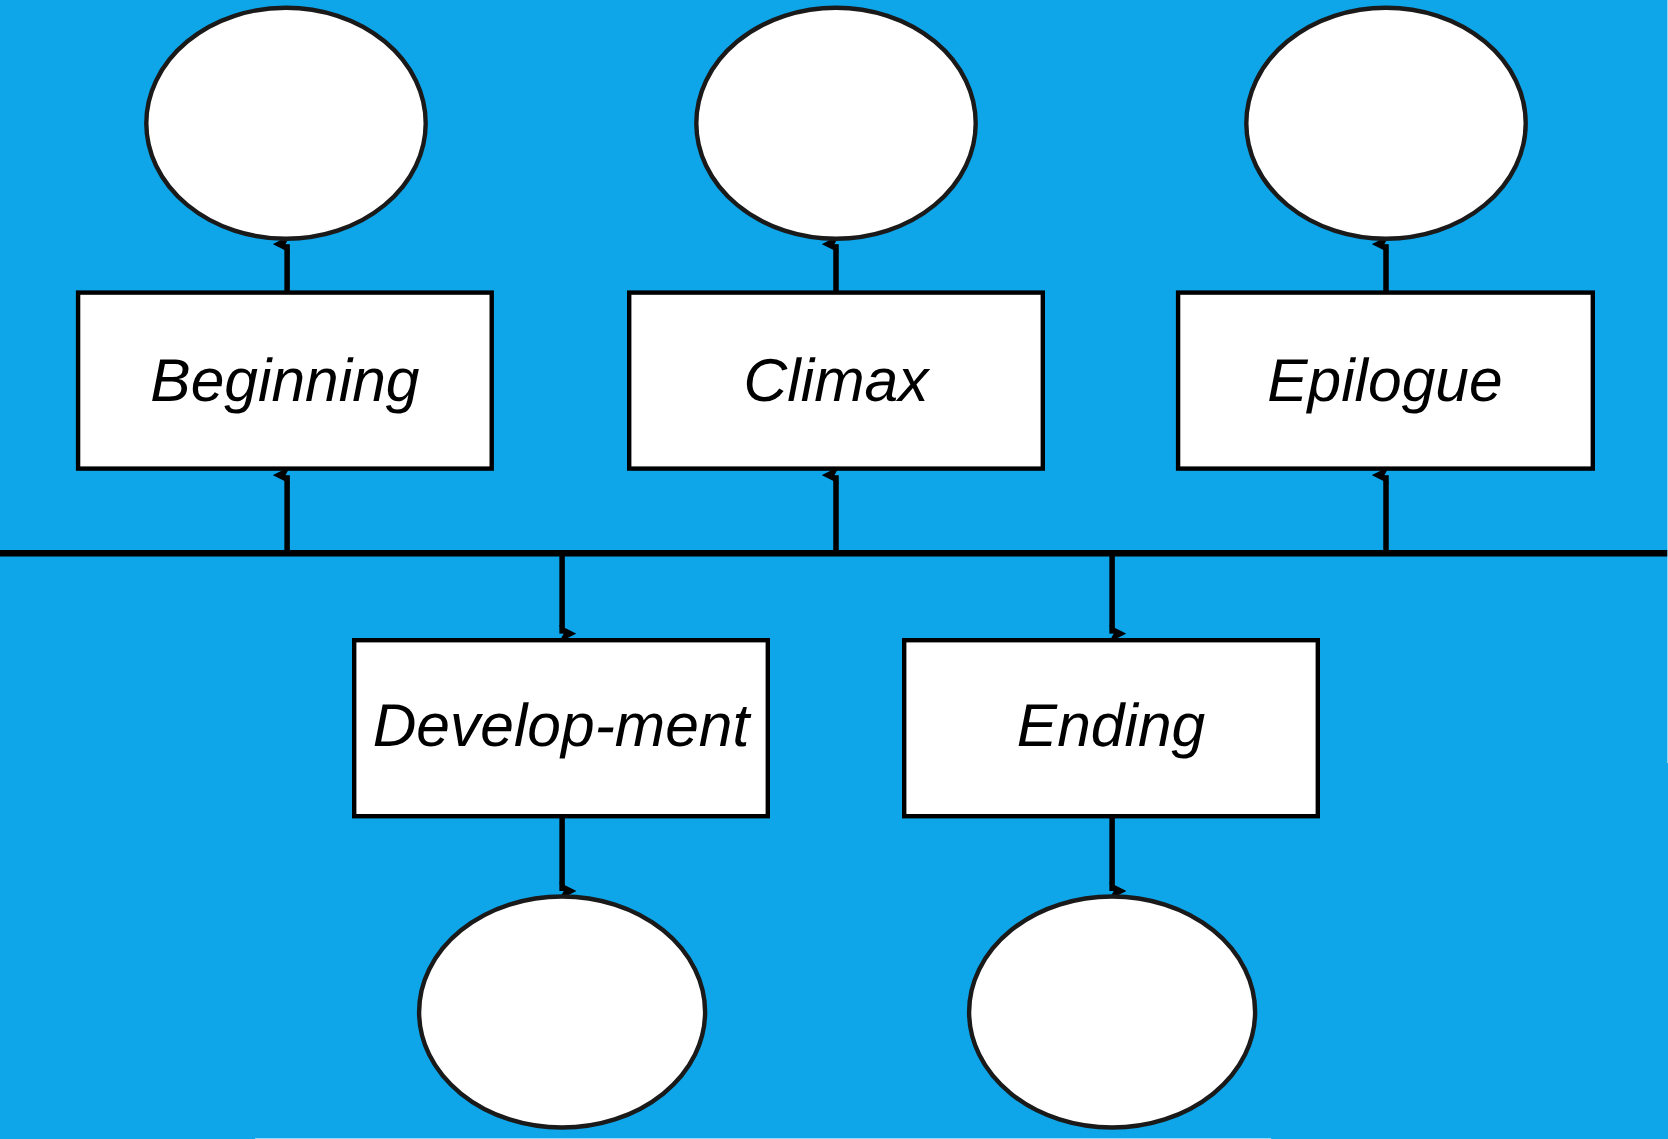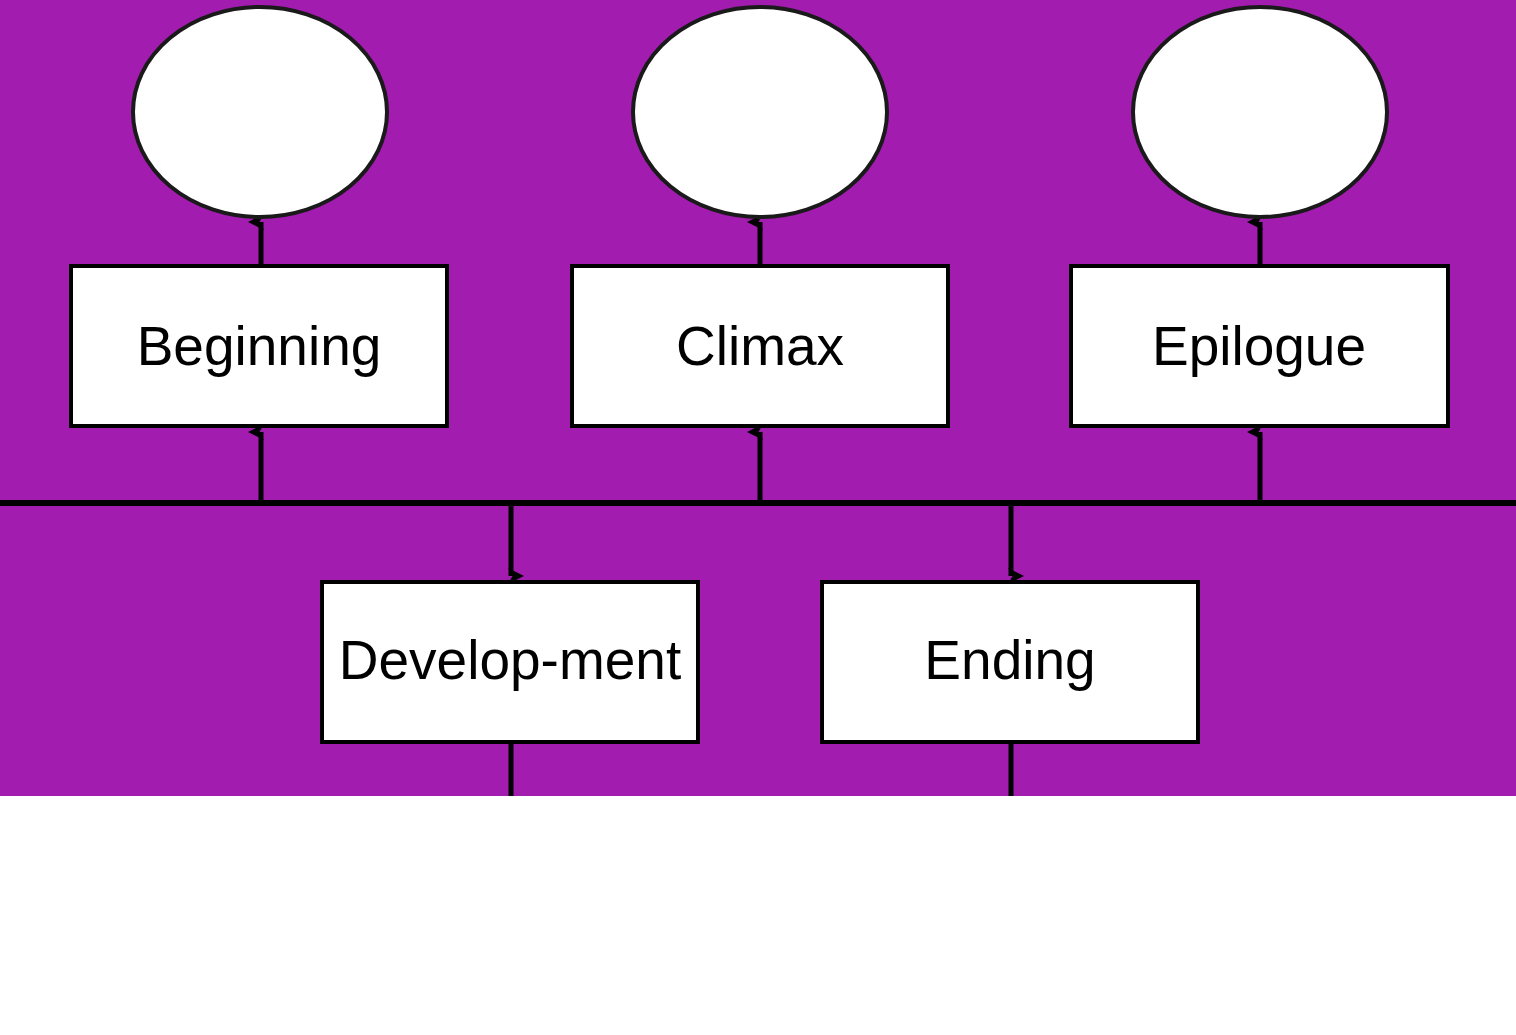--- a/index.html
+++ b/index.html
@@ -6,23 +6,24 @@
     margin: 0;
     padding: 0;
     background: #ffffff;
   }
   body {
     font-family: "Liberation Sans", sans-serif;
   }
   #diagram-root {
     position: relative;
     width: 1516px;
-    height: 796px;
-    background: #a21caf;
+    height: 1035px;
+    background: #0ea5e9;
     overflow: hidden;
+    font-style: italic;
   }
   #diagram-svg {
     position: absolute;
     top: 0;
     left: 0;
     width: 1516px;
     height: 1035px;
     display: block;
   }
   .node-shape {

